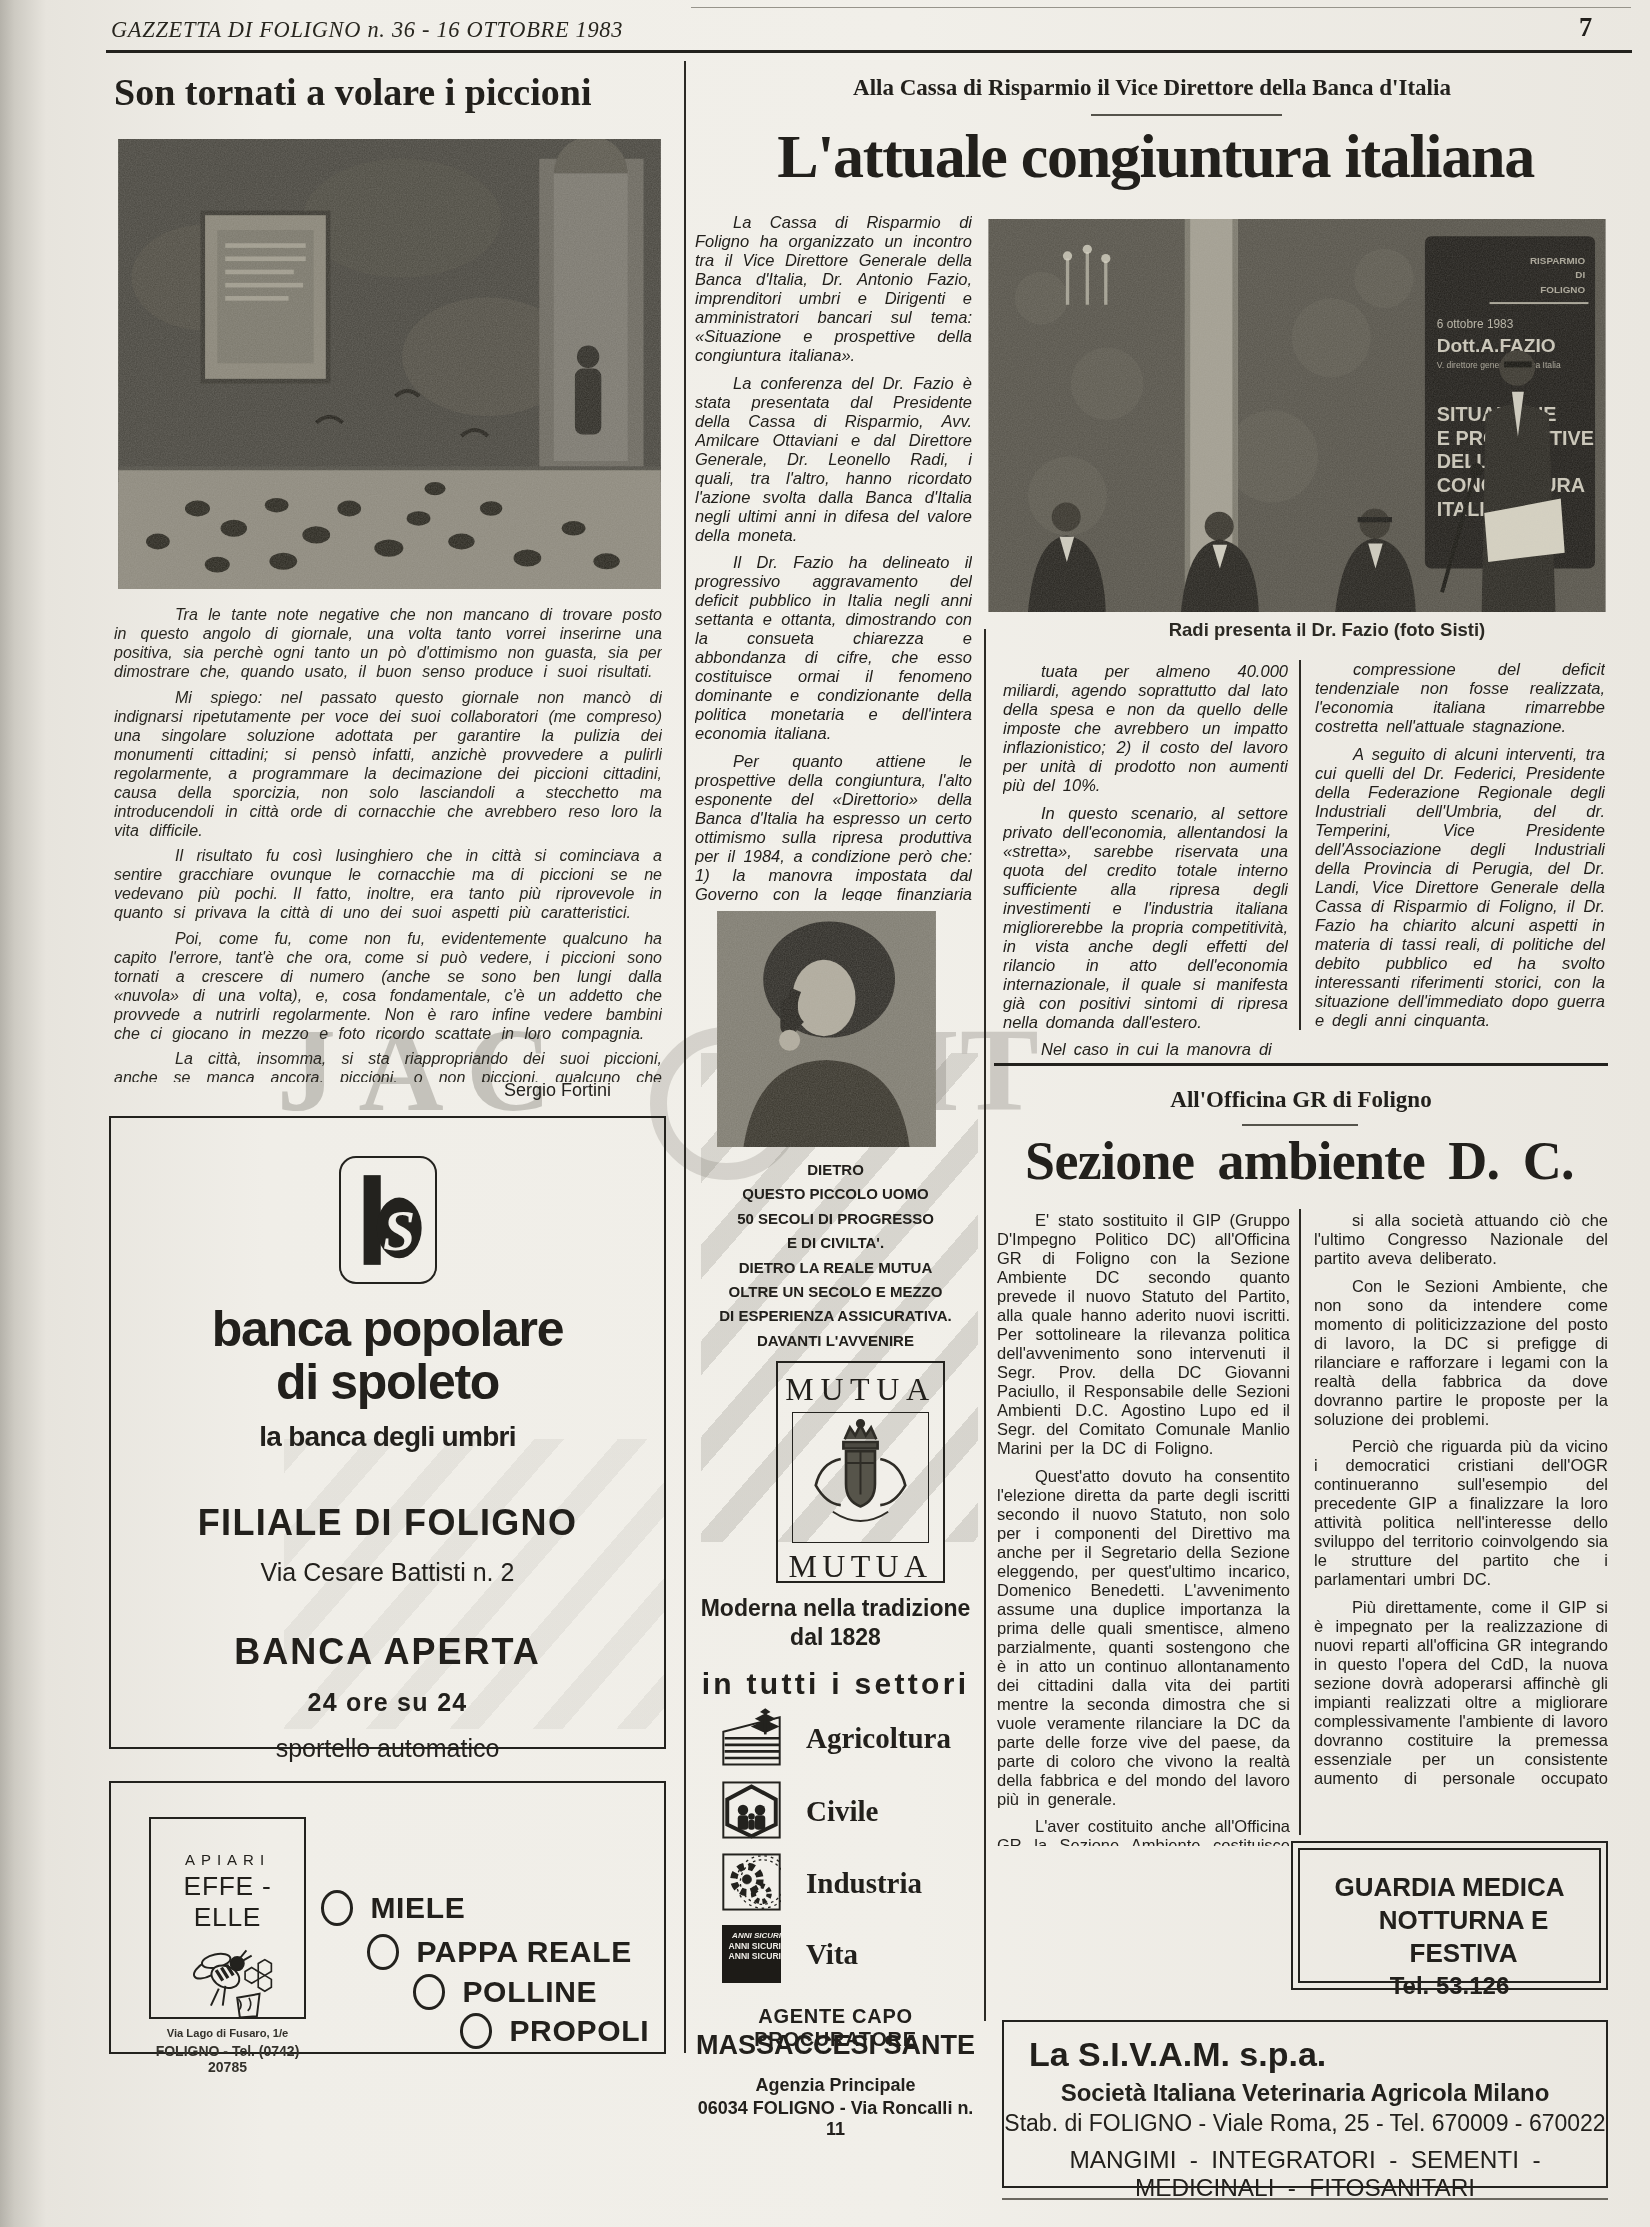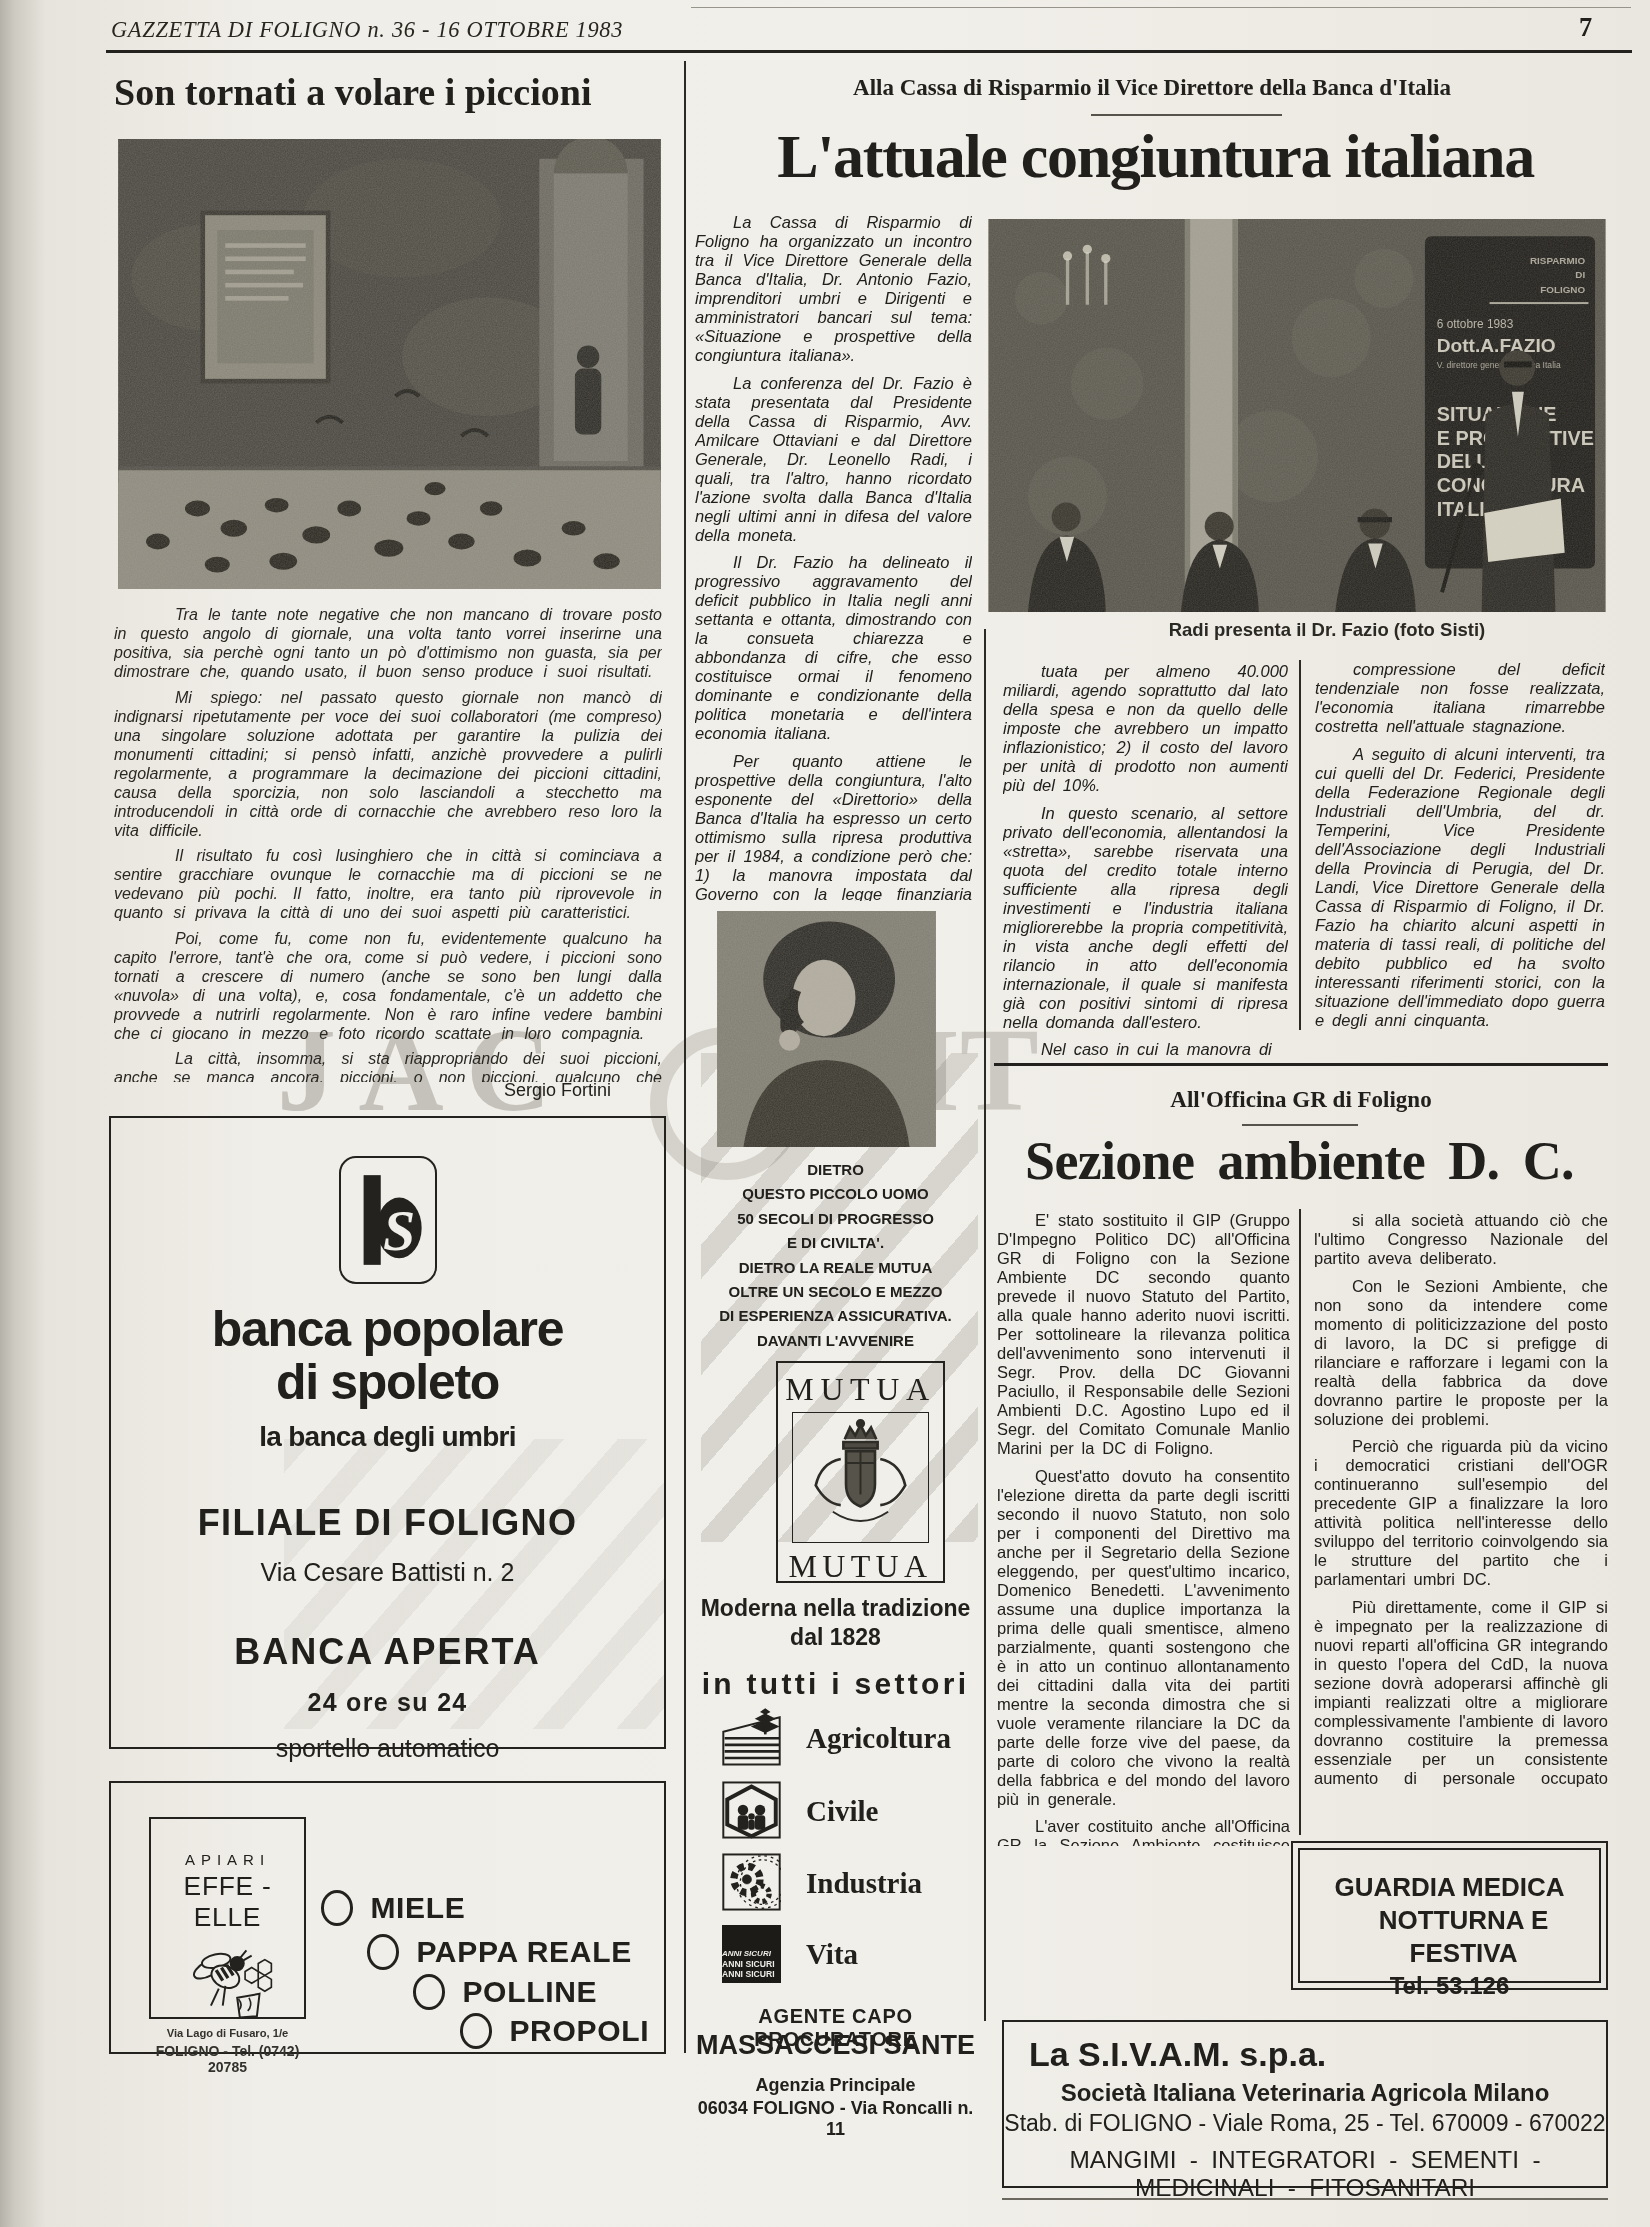--- a/index.html
+++ b/index.html
@@ -349,21 +349,21 @@
               <circle cx="62" cy="44" r="40" stroke-width="2" stroke-dasharray="4 6"></circle>
               <circle cx="38" cy="40" r="20" stroke-width="11" stroke-dasharray="9 7"></circle>
               <circle cx="38" cy="40" r="7" fill="#23221e"></circle>
               <circle cx="60" cy="62" r="12" stroke-width="8" stroke-dasharray="6 5"></circle>
             </g>
           </svg>
         </span>
         <span class="sector-label">Industria</span>
       </div>
       <div class="sector-row" style="left:33px;top:1017px;">
-        <span style="display:inline-block;width:59px;height:58px;background:#1d1b17;color:#efede7;text-align:left;box-sizing:border-box;padding-top:24px;">
+        <span style="display:inline-block;width:59px;height:58px;background:#1d1b17;color:#efede7;text-align:right;box-sizing:border-box;padding-top:6px;">
           <span style="display:block;font-size:8px;font-weight:bold;line-height:10px;font-style:italic;">ANNI SICURI</span>
           <span style="display:block;font-size:8.6px;font-weight:bold;line-height:10px;">ANNI SICURI</span>
           <span style="display:block;font-size:8.6px;font-weight:bold;line-height:10px;">ANNI SICURI</span>
         </span>
         <span class="sector-label">Vita</span>
       </div>
 
       <div class="center" style="position:absolute;left:0;top:1097px;width:293px;font-size:20px;font-weight:bold;letter-spacing:0.7px;">AGENTE CAPO PROCURATORE</div>
       <div class="center" style="position:absolute;left:0;top:1122px;width:293px;font-size:27px;font-weight:bold;">MASSACCESI SANTE</div>
       <div class="center" style="position:absolute;left:0;top:1167px;width:293px;font-size:18px;font-weight:bold;">Agenzia Principale</div>

